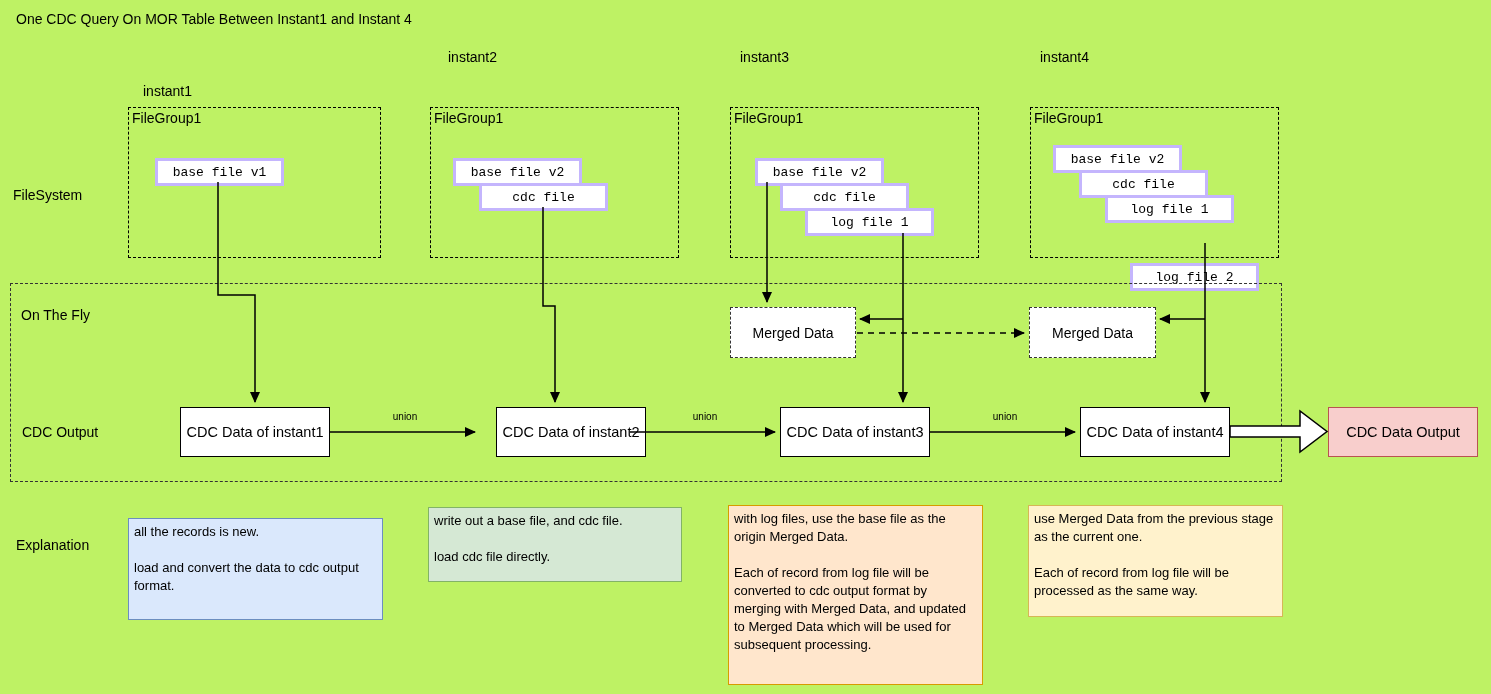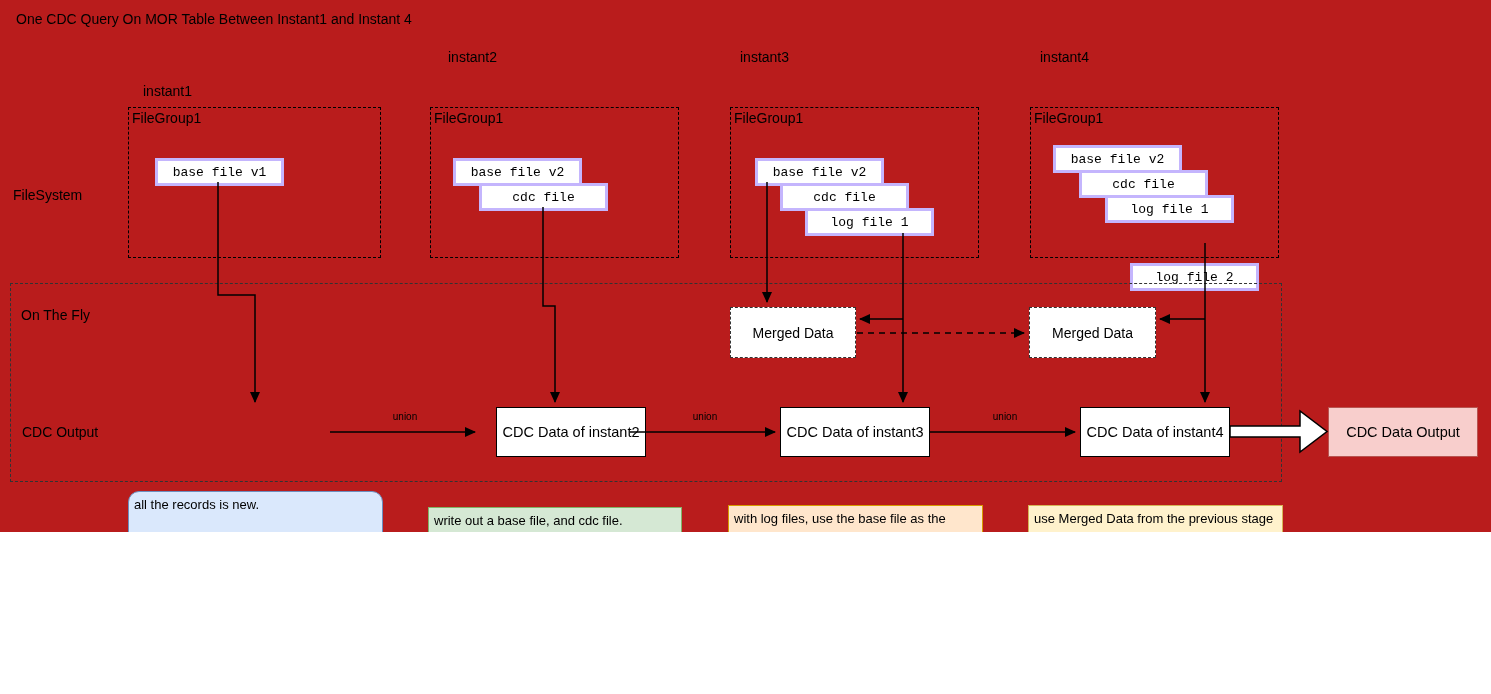--- a/index.html
+++ b/index.html
@@ -1,20 +1,20 @@
 <!DOCTYPE html>
 <html><head>
 <meta charset="utf-8">
 <style>
   html, body { margin: 0; padding: 0; background: #ffffff; }
   .canvas {
     position: relative;
     width: 1491px;
-    height: 532px;
-    background: #b91c1c;
+    height: 694px;
+    background: #bef264;
     font-family: "Liberation Sans", sans-serif;
     color: #000;
     overflow: hidden;
   }
   .abs { position: absolute; }
   .title {
     font-size: 14px;
     white-space: nowrap;
   }
   .col-header {
@@ -136,31 +136,32 @@
   <div class="file-box" style="left:1053px; top:145px;">base file v2</div>
   <div class="file-box" style="left:1079px; top:170px;">cdc file</div>
   <div class="file-box" style="left:1105px; top:195px;">log file 1</div>
   <div class="file-box" style="left:1130px; top:230px;margin-top:33px;">log file 2</div>
 
   <div class="abs big-dashed" style="left:10px; top:283px; width:1270px; height:197px;"></div>
 
   <div class="abs merged-box" style="left:730px; top:307px; width:124px; height:49px;">Merged Data</div>
   <div class="abs merged-box" style="left:1029px; top:307px; width:125px; height:49px;">Merged Data</div>
 
+  <div class="abs solid-box" style="left:180px; top:407px; width:148px; height:48px;">CDC Data of instant1</div>
   <div class="abs solid-box" style="left:496px; top:407px; width:148px; height:48px;">CDC Data of instant2</div>
   <div class="abs solid-box" style="left:780px; top:407px; width:148px; height:48px;">CDC Data of instant3</div>
   <div class="abs solid-box" style="left:1080px; top:407px; width:148px; height:48px;">CDC Data of instant4</div>
 
   <div class="abs union-label" style="left:330px; top:411px; width:150px;">union</div>
   <div class="abs union-label" style="left:630px; top:411px; width:150px;">union</div>
   <div class="abs union-label" style="left:930px; top:411px; width:150px;">union</div>
 
   <div class="abs output-box" style="left: 1328px; top: 407px; width: 148px; height: 48px; background-color: rgb(248, 206, 204); border-color: rgb(184, 84, 80); text-align: right;">CDC Data Output</div>
 
-  <div class="abs explain-box" style="left: 128px; top: 491px; width: 255px; height: 102px; background-color: rgb(218, 232, 252); border-color: rgb(108, 142, 191); border-radius: 11px;">all the records is new.
+  <div class="abs explain-box" style="left: 128px; top: 518px; width: 255px; height: 102px; background-color: rgb(218, 232, 252); border-color: rgb(108, 142, 191);">all the records is new.
 
 load and convert the data to cdc output format.</div>
   <div class="abs explain-box" style="left: 428px; top: 507px; width: 254px; height: 75px; background-color: rgb(213, 232, 212); border-color: rgb(130, 179, 102);">write out a base file, and cdc file.
 
 load cdc file directly.</div>
   <div class="abs explain-box" style="left: 728px; top: 505px; width: 255px; height: 180px; background-color: rgb(255, 230, 204); border-color: rgb(215, 155, 0);">with log files, use the base file as the origin Merged Data.
 
 Each of record from log file will be converted to cdc output format by merging with Merged Data, and updated to Merged Data which will be used for subsequent processing.</div>
   <div class="abs explain-box" style="left: 1028px; top: 505px; width: 255px; height: 112px; background-color: rgb(255, 242, 204); border-color: rgb(214, 182, 86);">use Merged Data from the previous stage as the current one.
 

